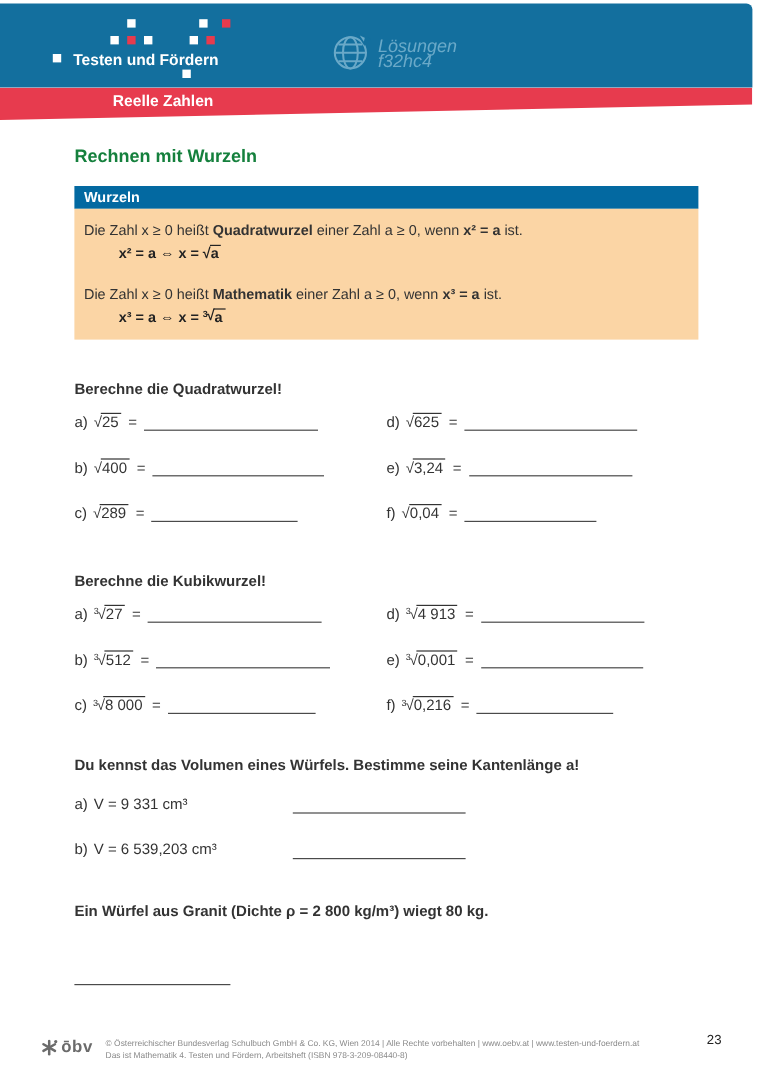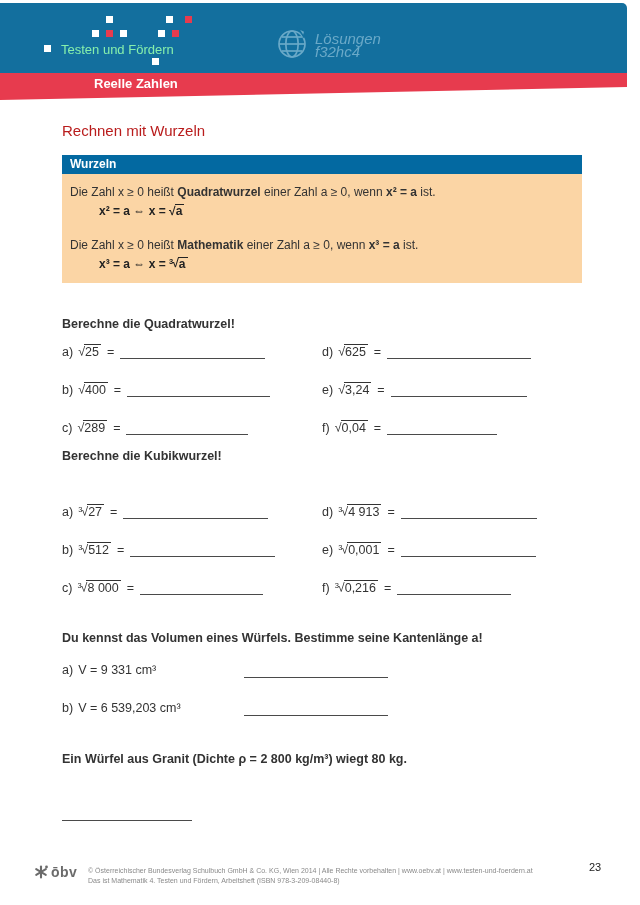--- a/index.html
+++ b/index.html
@@ -2,32 +2,32 @@
 <html><head>
 <meta charset="utf-8">
 <style>
   html,body{margin:0;padding:0;}
   body{width:640px;height:905px;background:#ffffff;font-family:"Liberation Sans",sans-serif;color:#333;position:relative;overflow:hidden;}
 
   
   #header{position:absolute;left:0;top:3px;width:627px;height:70px;background:#136f9e;border-radius:0 5px 0 0;}
   .sq{position:absolute;width:7px;height:7px;background:#fff;}
   .sq.red{background:#e73b4e;}
-  #logo-text{position:absolute;left:61px;top:39px;color:#86efac;font-weight:normal;font-size:13px;white-space:nowrap;}
+  #logo-text{position:absolute;left:61px;top:39px;color:#ffffff;font-weight:bold;font-size:13px;white-space:nowrap;}
   #globe{position:absolute;left:276px;top:24px;}
   #solutions{position:absolute;left:315px;top:29px;color:#6aa9c8;font-size:15px;line-height:13px;font-style:italic;}
   #sheet-title{position:absolute;left:463px;top:31px;color:#fff;font-weight:bold;font-size:22px;letter-spacing:0.2px;}
 
   
   #band{position:absolute;left:0;top:73px;width:627px;height:27px;background:#e73b4e;
         clip-path:polygon(0 0,100% 0,100% 52%,0 100%);}
   #band-title{position:absolute;left:50px;top:3px;color:#fff;font-weight:bold;font-size:13px;padding-left:44px;}
 
   
-  #page-title{position:absolute;left:62px;top:122px;color:#b91c1c;font-weight:normal;font-size:15px;}
+  #page-title{position:absolute;left:62px;top:122px;color:#15803d;font-weight:bold;font-size:15px;}
 
   #infobox{position:absolute;left:62px;top:155px;width:520px;}
   #infobox .box-head{height:19px;line-height:19px;background:#0369a1;color:#fff;font-weight:bold;font-size:12px;padding-left:8px;}
   #infobox .box-body{background:#fbd5a5;height:109px;box-sizing:border-box;padding:11px 10px 0 8px;}
   .def{margin:0;font-size:12px;color:#333;}
   .formula{margin:5px 0 19px 29px;font-weight:bold;font-size:12px;color:#222;}
   .formula.last{margin-bottom:0;}
 
   
   .sqrt{white-space:nowrap;}
@@ -46,21 +46,21 @@
   #vol-items{position:absolute;left:62px;top:663px;font-size:12.5px;}
   .vol-item{position:relative;height:38px;}
   .vol-item .blank{position:absolute;left:182px;top:10px;width:144px;}
   .vol-item .lbl{margin-right:5px;}
 
   #granite{position:absolute;left:62px;top:751px;font-weight:bold;font-size:12.5px;color:#333;}
   #granite p{margin:0;line-height:17px;}
   #granite-blank{position:absolute;left:62px;top:816px;width:130px;}
 
   
-  #footer-logo{position:absolute;left:34px;top:864px;display:flex;align-items:center;color:#6b6b6b;}
+  #footer-logo{position:absolute;left:34px;top:864px;display:flex;align-items:flex-end;color:#6b6b6b;}
   #footer-logo .obv{font-size:14px;font-weight:bold;letter-spacing:0.5px;margin-left:3px;}
   #footer-text{position:absolute;left:88px;top:866px;width:480px;font-size:7px;line-height:9.5px;color:#8a8a8a;}
   #page-number{position:absolute;left:589px;top:861px;font-size:11px;color:#222;}
 </style>
 </head>
 <body>
 
 <div id="header">
   <span class="sq" style="left:106px;top:13px"></span>
   <span class="sq" style="left:166px;top:13px"></span>
@@ -143,21 +143,21 @@
       <span class="blank" style="width:122px"></span>
     </div>
   <div class="ex-item">
       <span class="lbl">f)</span>
       <span class="sqrt"><span class="sg">√</span><span class="rc">0,04</span></span>
       <span class="eq">=</span>
       <span class="blank" style="width:110px"></span>
     </div>
 </div>
 
-<div class="section-head" style="top:449px">Berechne die Kubikwurzel!</div>
+<div class="section-head" style="top:477px">Berechne die Kubikwurzel!</div>
 
 <div class="ex-grid" style="top:504px">
   <div class="ex-item">
       <span class="lbl">a)</span>
       <span class="sqrt"><span class="idx">3</span><span class="sg">√</span><span class="rc">27</span></span>
       <span class="eq">=</span>
       <span class="blank" style="width:145px"></span>
     </div>
   <div class="ex-item">
       <span class="lbl">d)</span>

